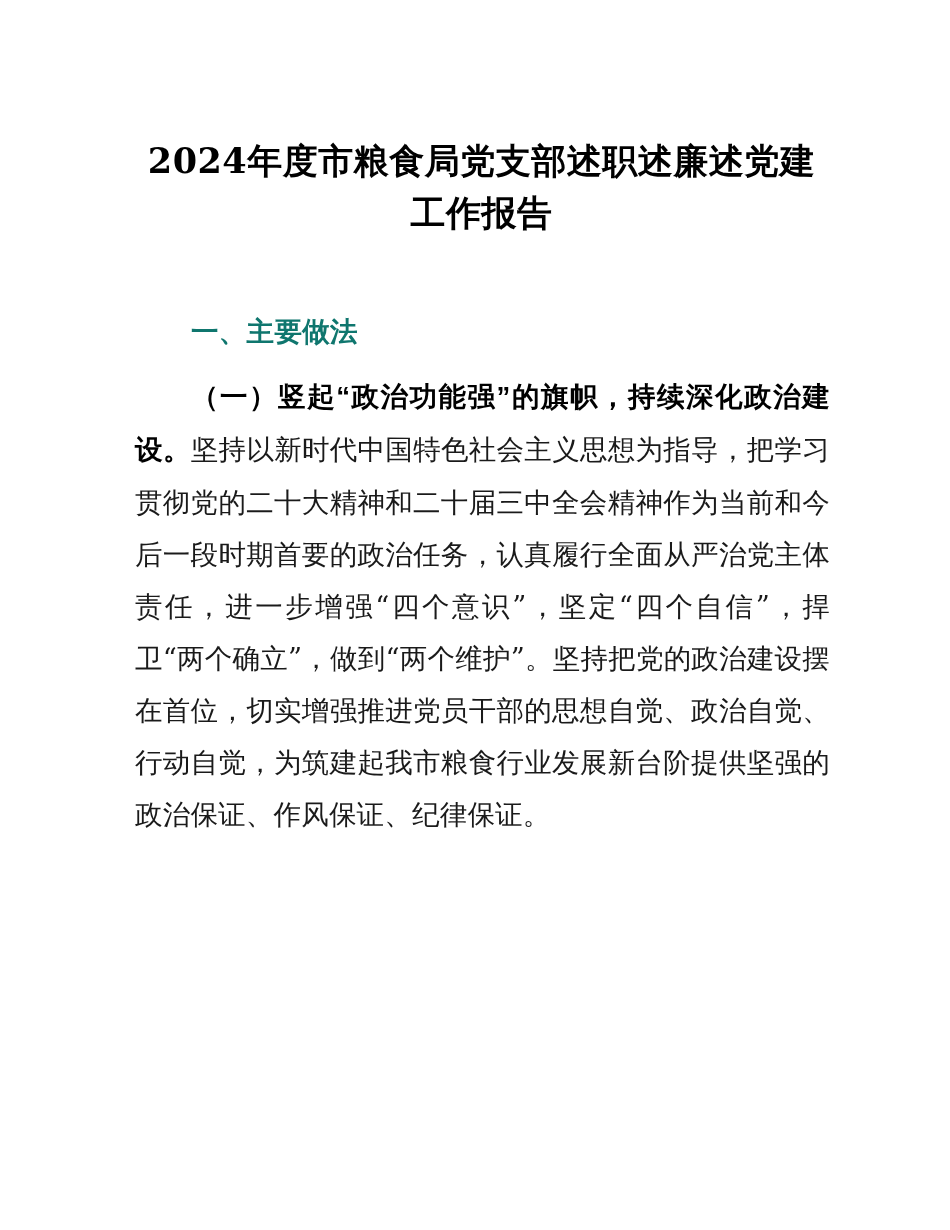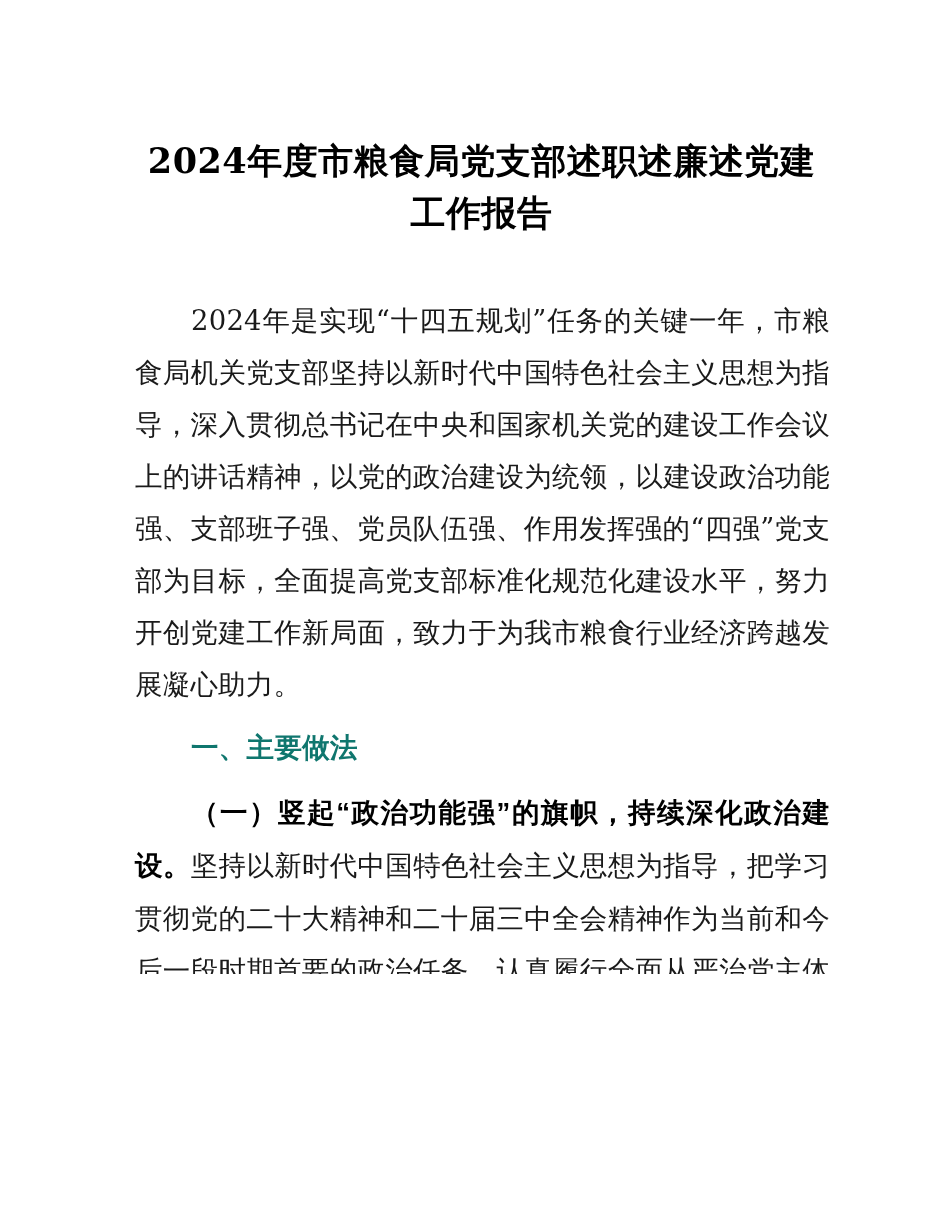--- a/index.html
+++ b/index.html
@@ -95,21 +95,20 @@
 </style>
 </head>
 <body>
 
 <div class="page">
 
   <h1 class="doc-title">2024年度市粮食局党支部述职述廉述党建工作报告</h1>
 
   <div class="body-block">
 
-    <p class="para">2024年是实现“十四五规划”任务的关键一年，市粮食局机关党支部坚持以新时代中国特色社会主义思想为指导，深入贯彻总书记在中央和国家机关党的建设工作会议上的讲话精神，以党的政治建设为统领，以建设政治功能强、支部班子强、党员队伍强、作用发挥强的“四强”党支部为目标，全面提高党支部标准化规范化建设水平，努力开创党建工作新局面，致力于为我市粮食行业经济跨越发展凝心助力。</p>
 
     <div class="spacer-half"></div>
 
     <p class="heading-1">一、主要做法</p>
 
     <div class="spacer-half"></div>
 
     <p class="heading-2-para"><span class="heading-2-run">（一）竖起“政治功能强”的旗帜，持续深化政治建设。</span><span>坚持以新时代中国特色社会主义思想为指导，把学习贯彻党的二十大精神和二十届三中全会精神作为当前和今后一段时期首要的政治任务，认真履行全面从严治党主体责任，进一步增强“四个意识”，坚定“四个自信”，捍卫“两个确立”，做到“两个维护”。坚持把党的政治建设摆在首位，切实增强推进党员干部的思想自觉、政治自觉、行动自觉，为筑建起我市粮食行业发展新台阶提供坚强的政治保证、作风保证、纪律保证。</span></p>
 
   </div>

